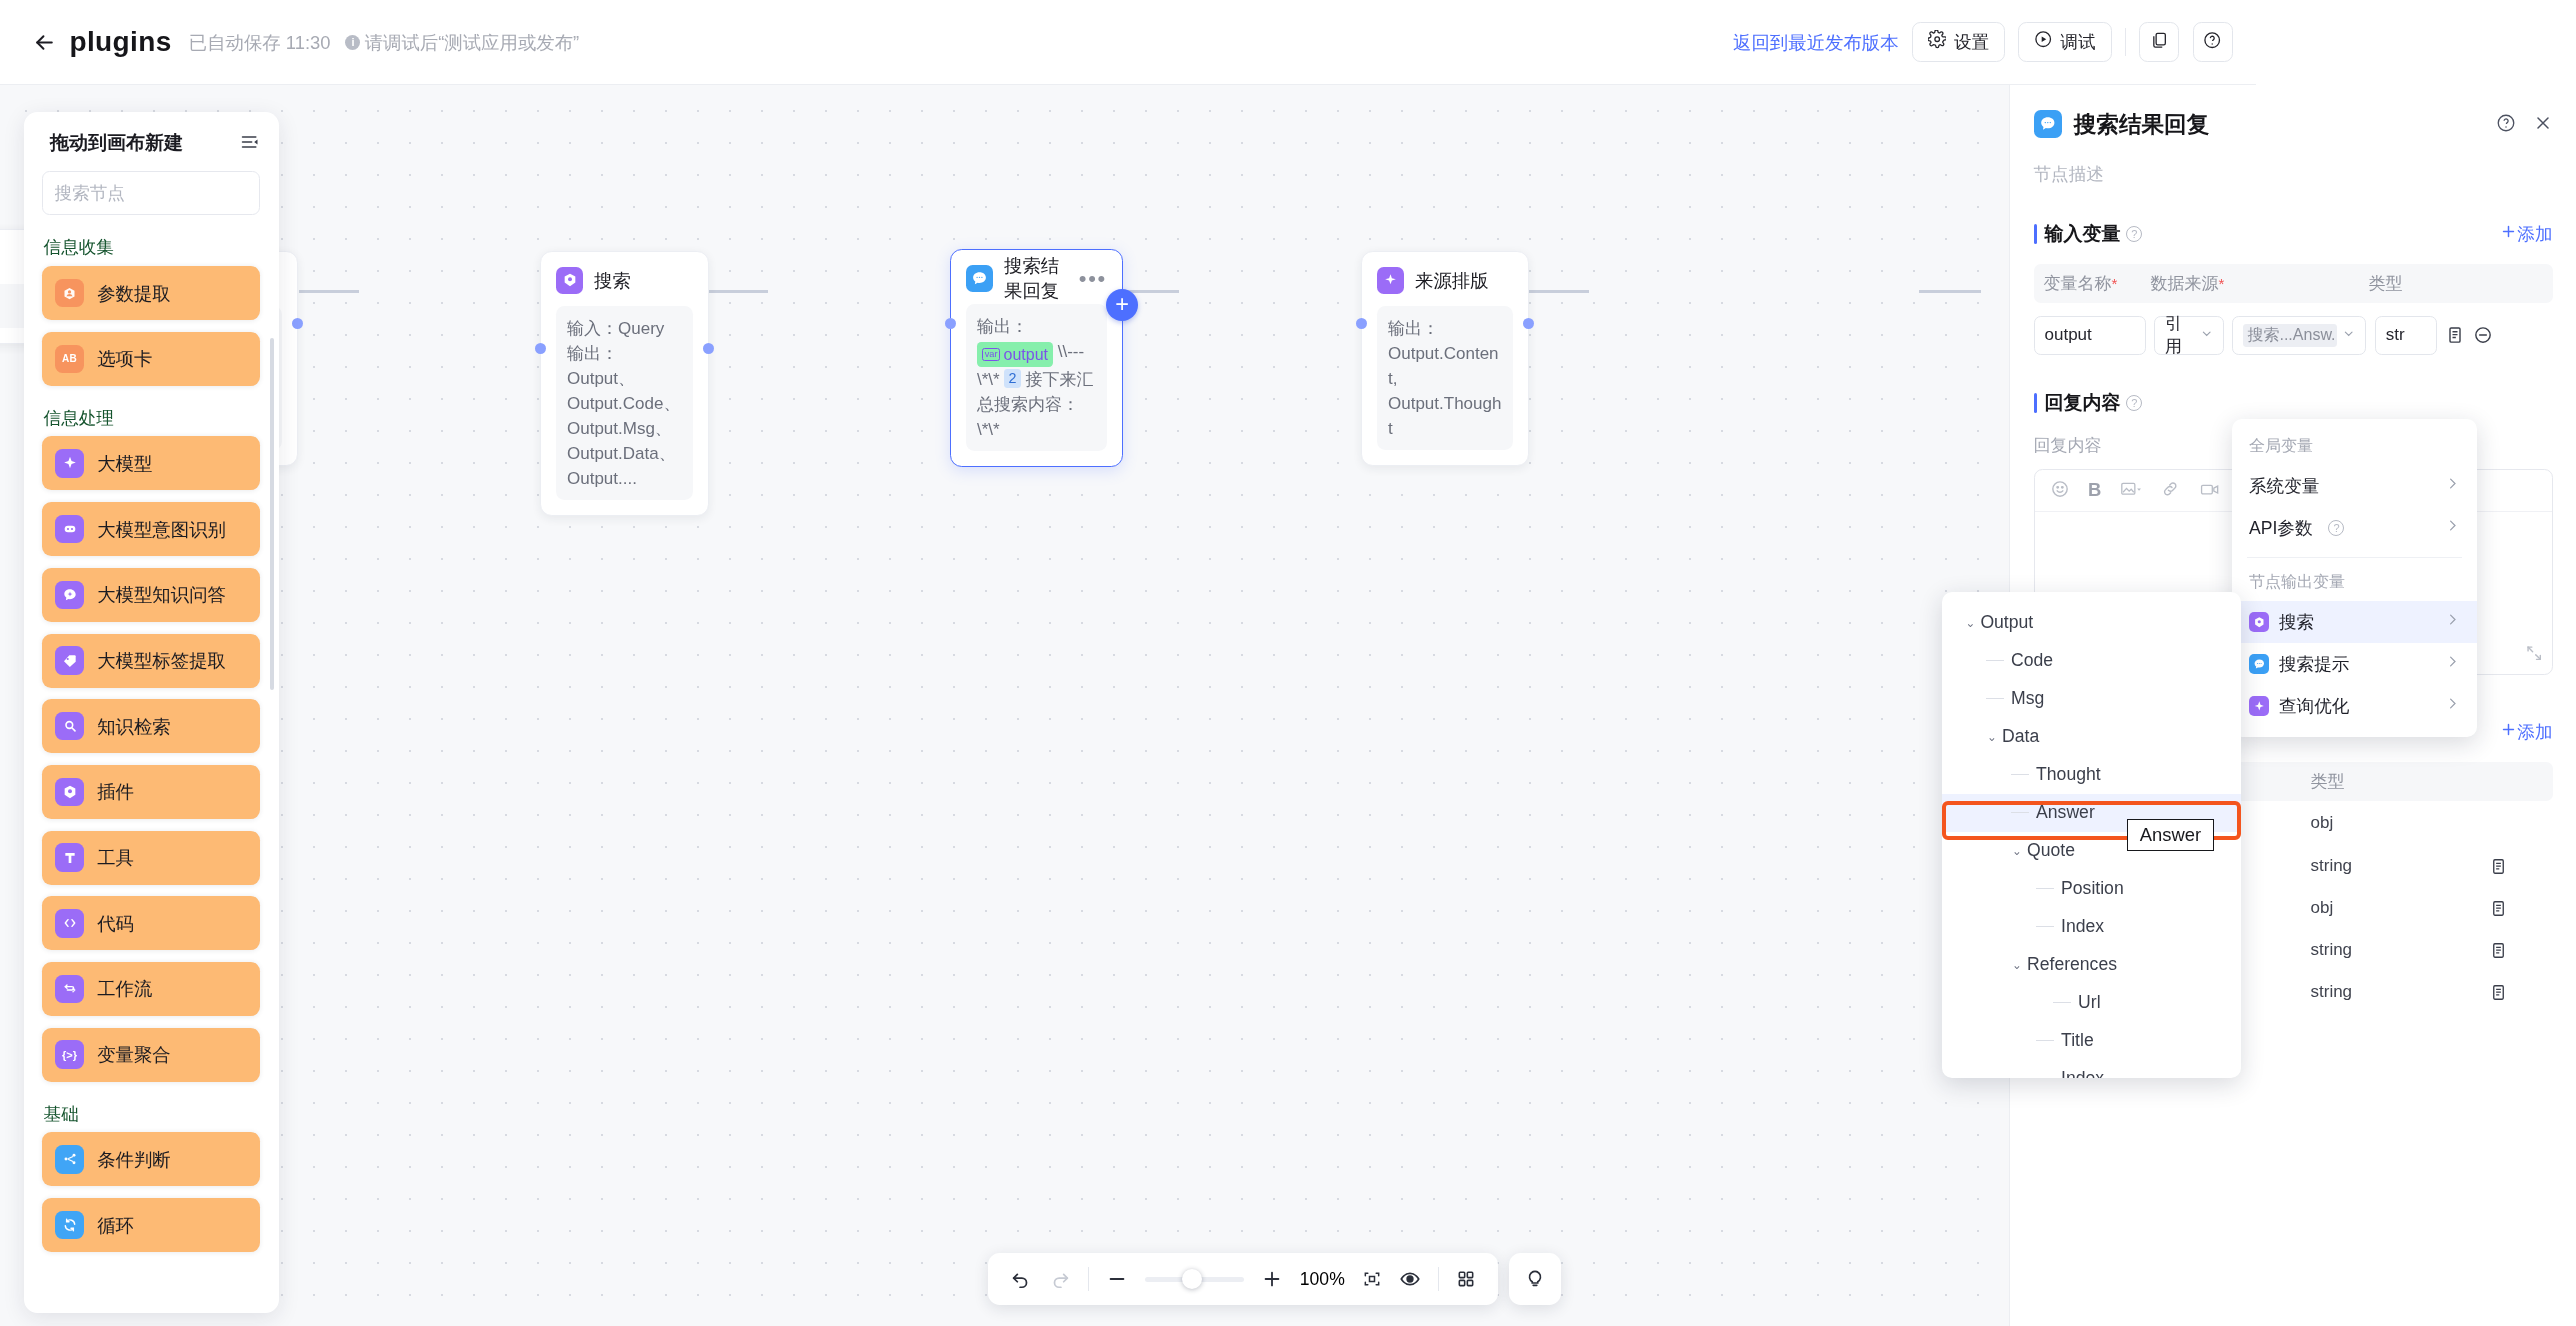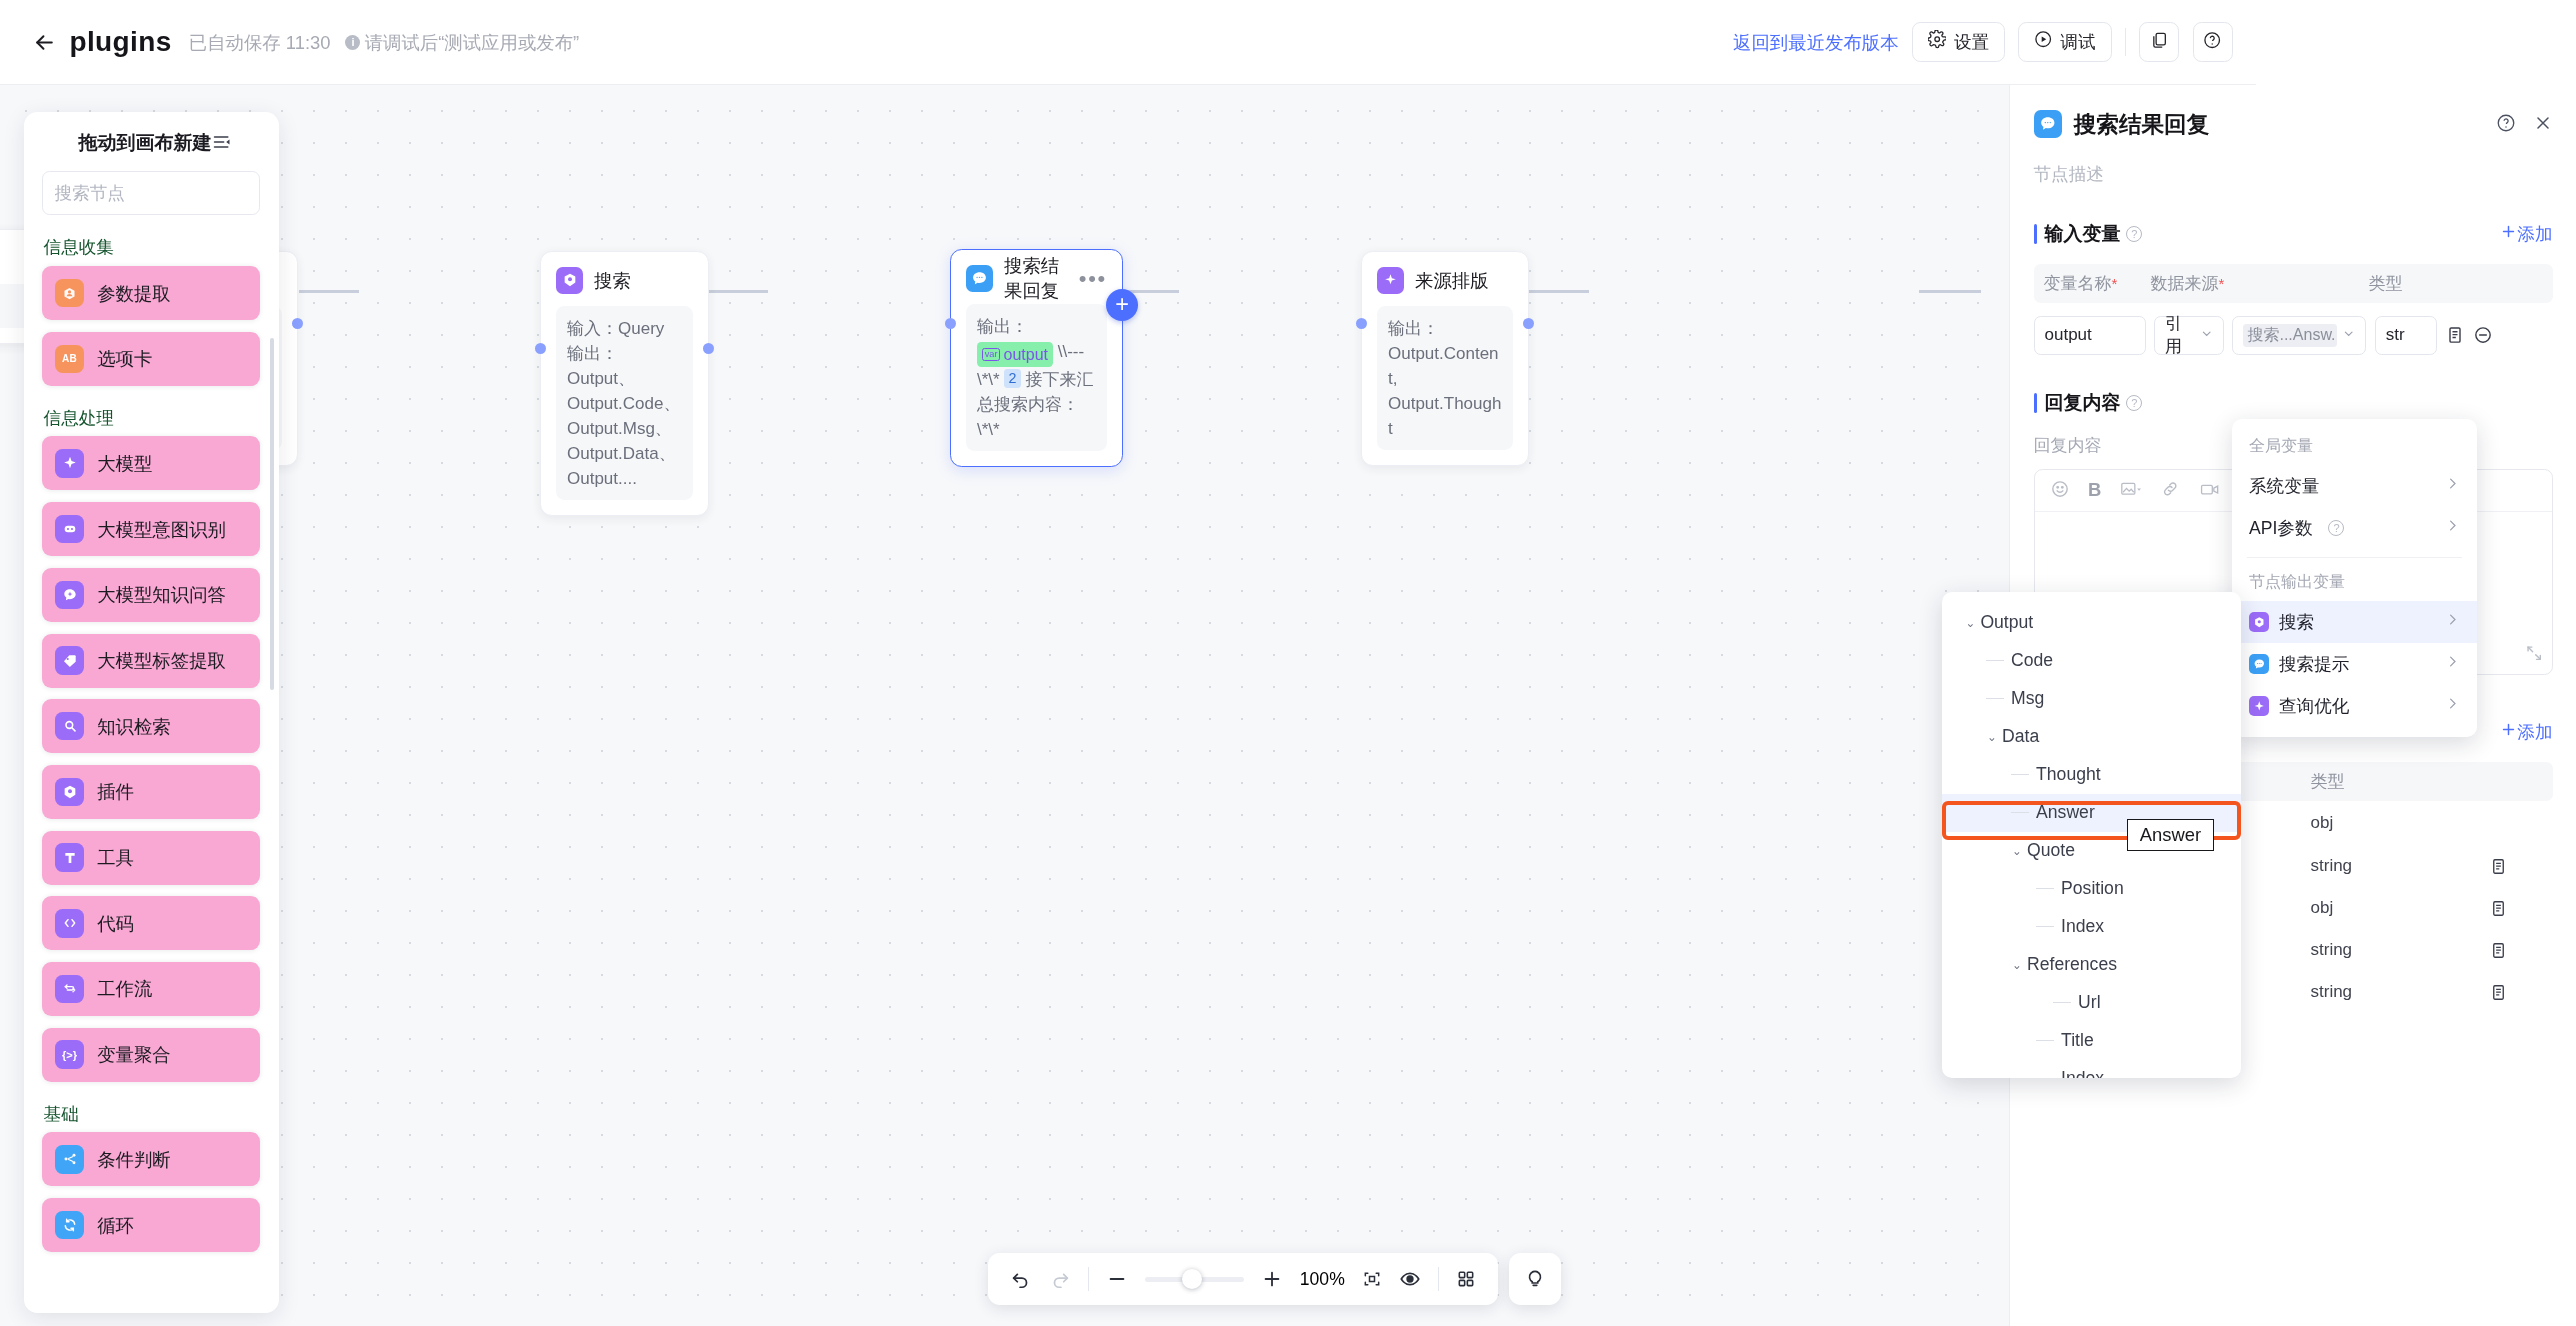--- a/index.html
+++ b/index.html
@@ -109,34 +109,34 @@
     font-size: 23.5px; line-height: 1; box-shadow: 0 1.7px 5px rgba(61,88,214,.35);
   }
   .edge { position: absolute; height: 2.5px; background: #c8cedb; }
 
   
   .palette {
     position: absolute; top: 112px; left: 23.5px; width: 255px; height: 1201px;
     background: #fff; border-radius: 13.4px; box-shadow: 0 5px 22px rgba(25,33,56,.10);
     padding: 18.4px 18.4px 0 18.4px; overflow: hidden; z-index: 30;
   }
-  .palette-head { display: flex; align-items: center; justify-content: center; margin-left: 8px; }
+  .palette-head { display: flex; align-items: center; justify-content: space-between; margin-left: 8px; }
   .palette-title { font-size: 19px; font-weight: 600; color: #1b1b21; }
   .search-box {
     margin-top: 15px; height: 44px; border: 0.8px solid #e6e8ee; border-radius: 7.5px;
     display: flex; align-items: center; padding: 0 11.7px; gap: 6.7px;
   }
   .search-input {
     border: 0; outline: 0; flex: 1; font-size: 17.6px; color: #1b1b21;
     background: transparent; font-family: inherit;
   }
   .search-input::placeholder { color: #b2b6c0; }
   .grp-label { margin: 20px 0 6.7px 1.7px; font-size: 17.6px; color: #14532d; }
   .pal-item {
-    height: 54px; border-radius: 9.2px; background: #f9a8d4;
+    height: 54px; border-radius: 9.2px; background: #fdba74;
     box-shadow: 0 0.8px 5px rgba(30,40,70,.09);
     display: flex; align-items: center; gap: 13.4px; padding: 0 13.4px; margin-bottom: 11.7px;
   }
   .pal-ico {
     width: 28.5px; height: 28.5px; border-radius: 7.5px; flex: none;
     display: flex; align-items: center; justify-content: center; color: #fff;
     font-size: 12.6px; font-weight: 700;
   }
   .bg-orange { background: #f7945e; }
   .bg-purple { background: #9b6cf7; }

